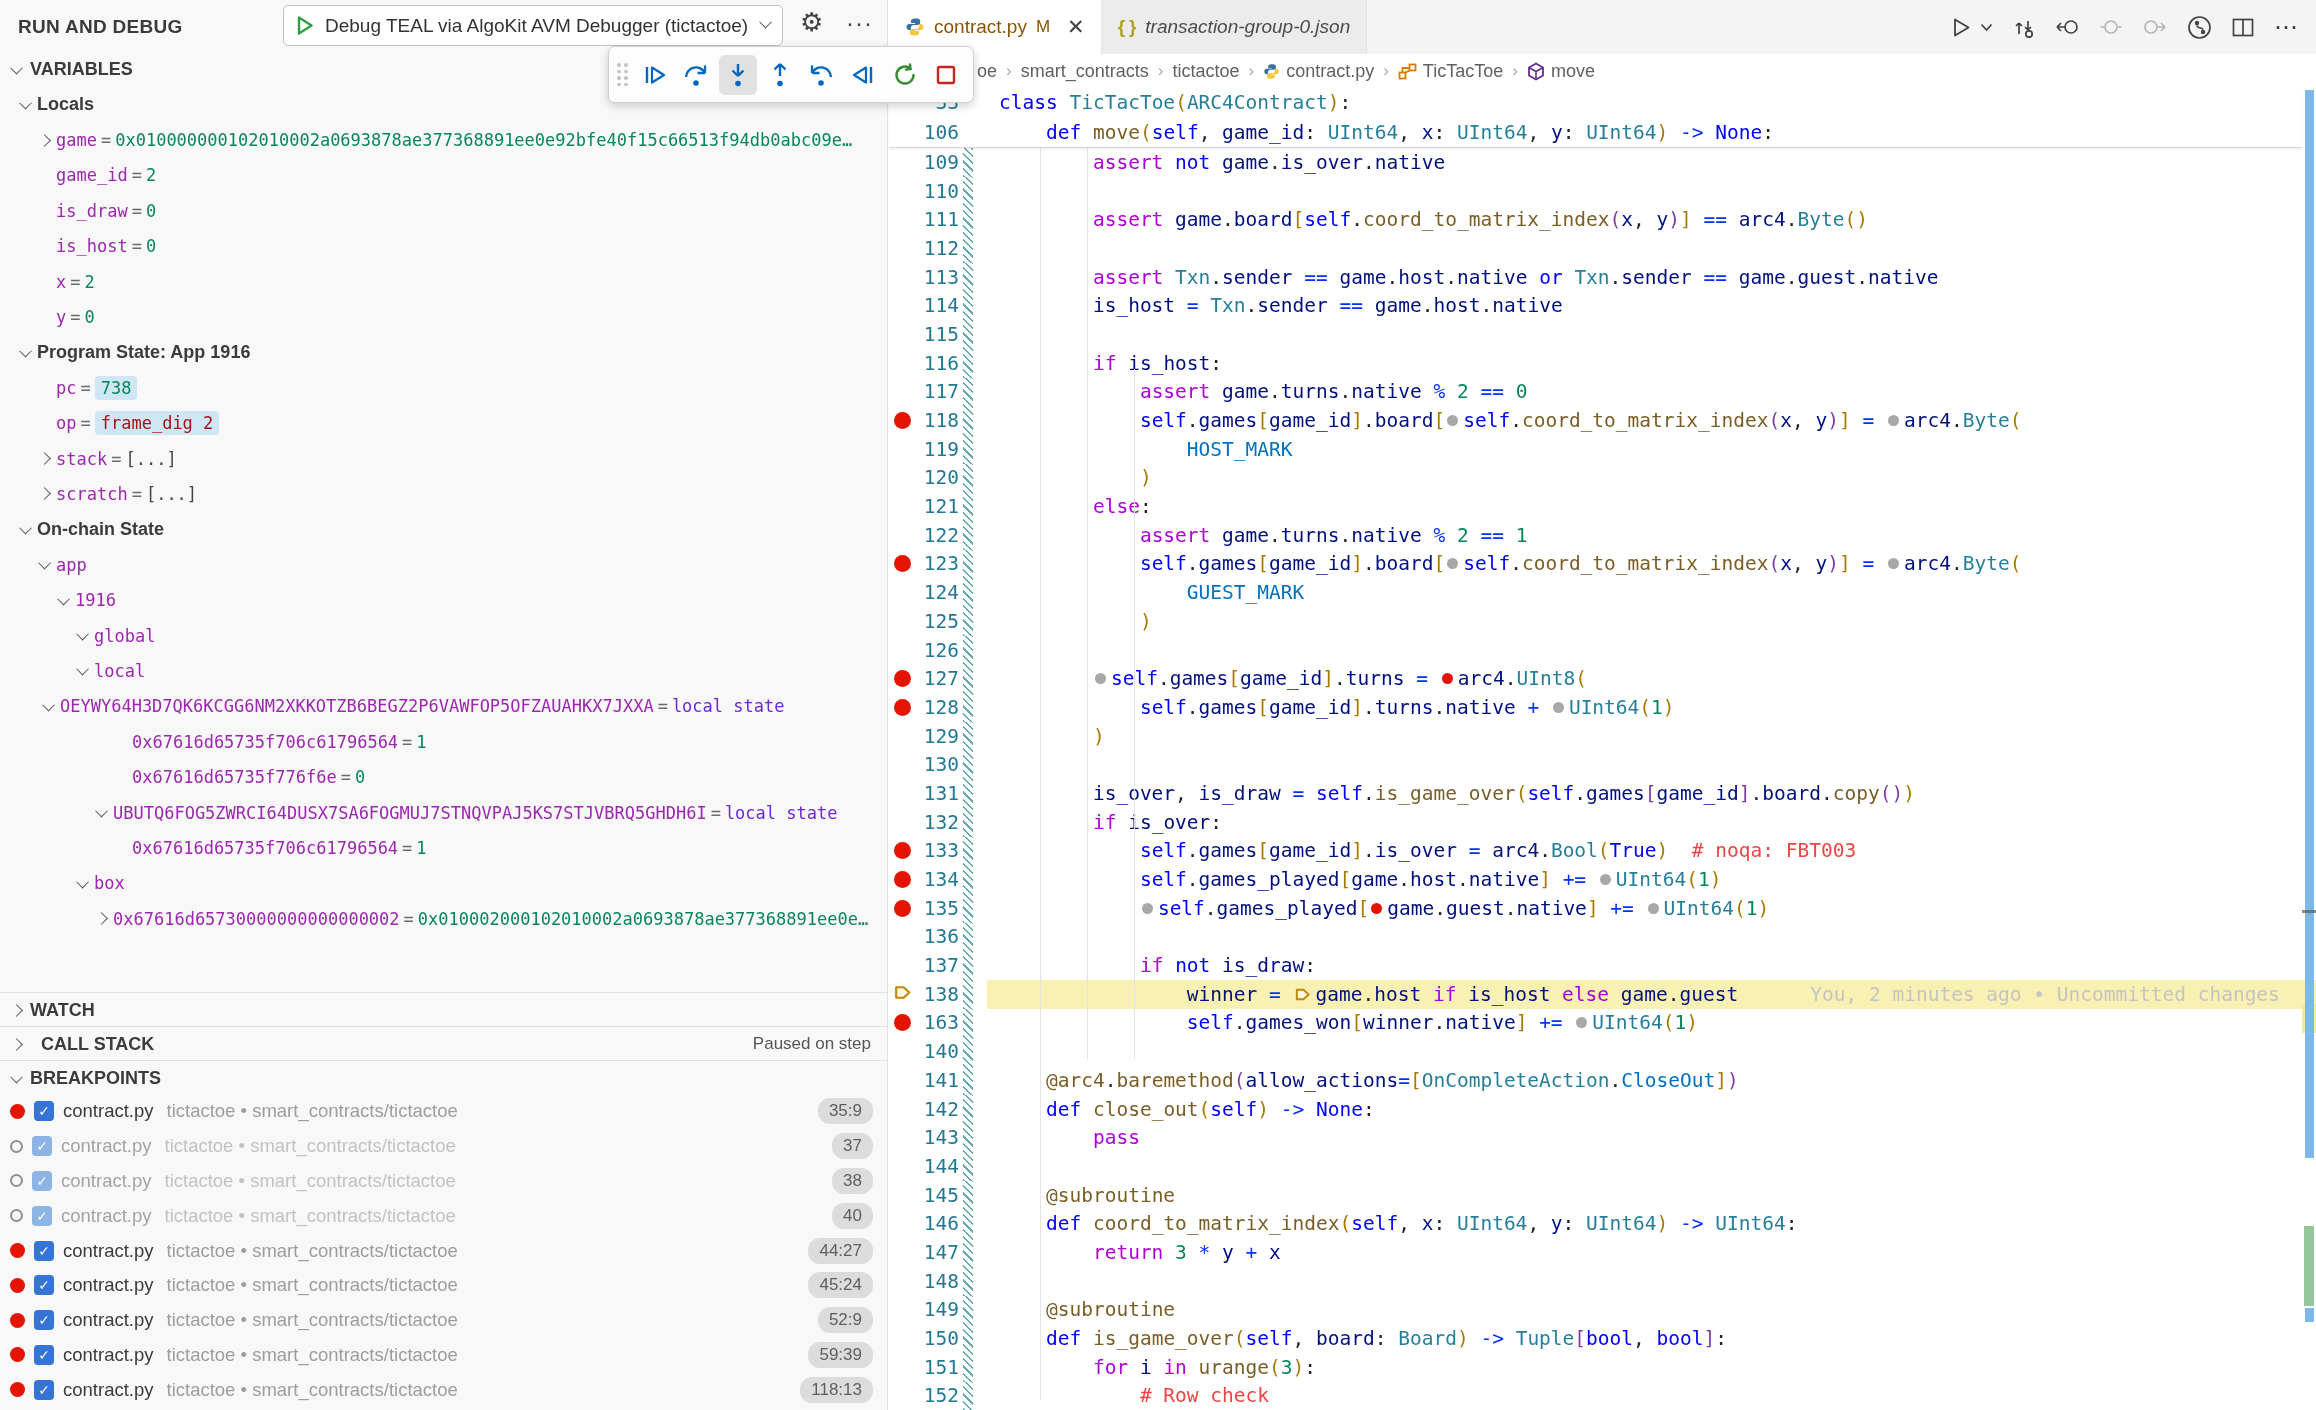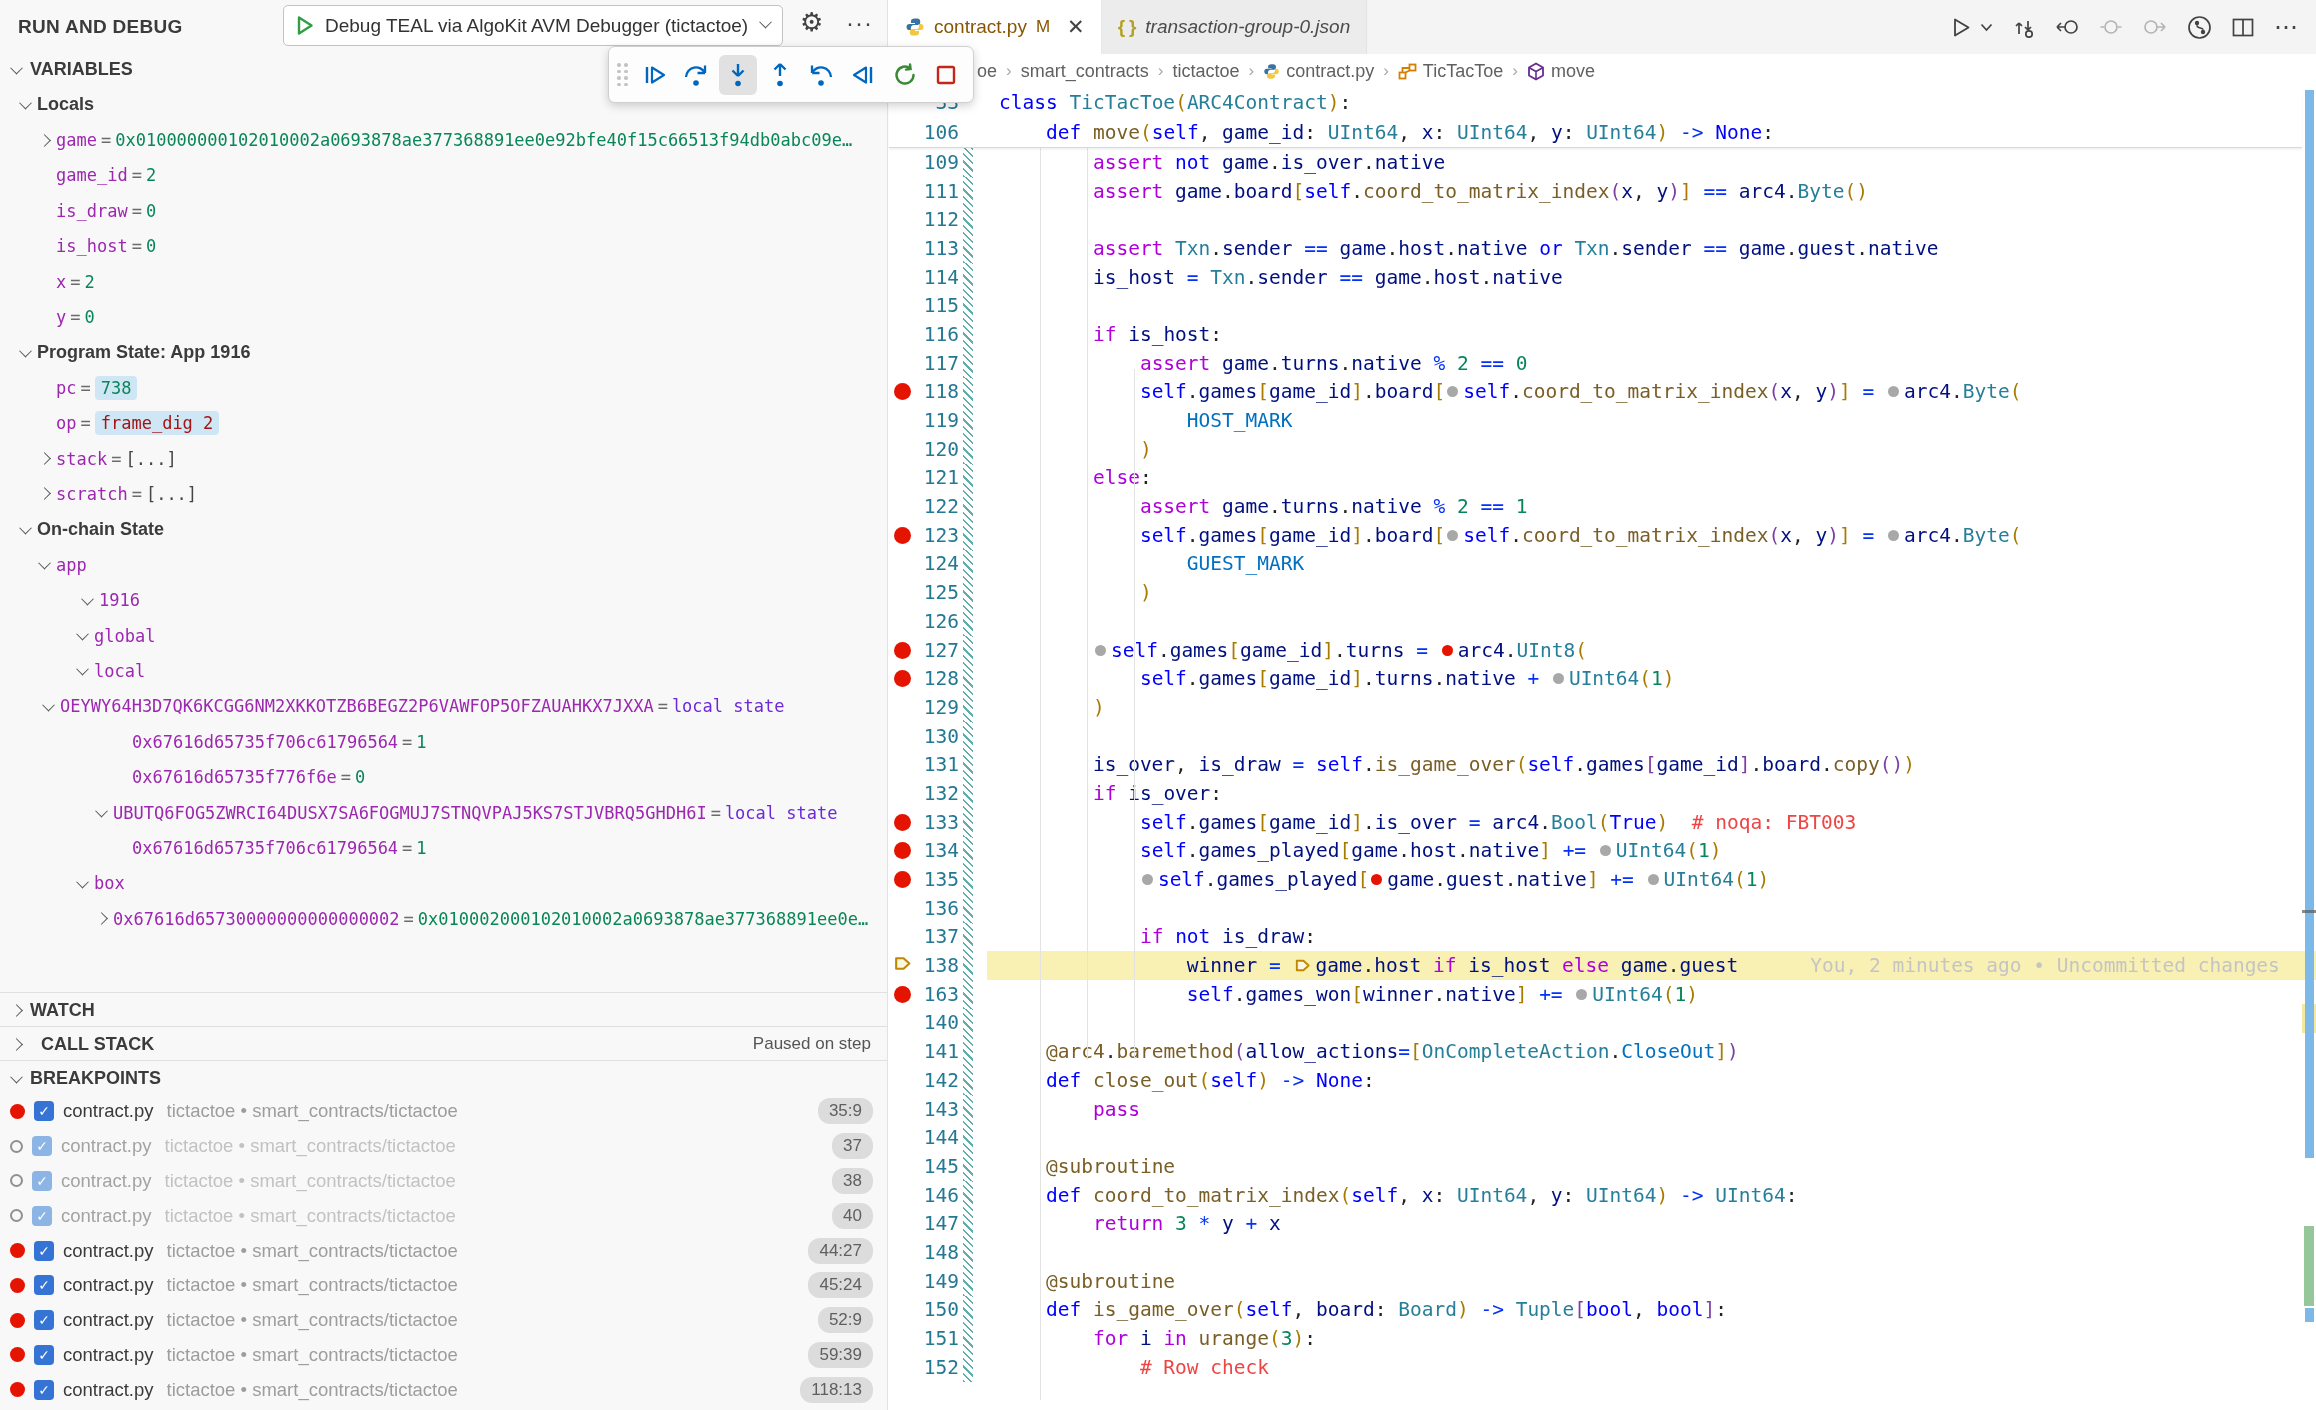--- a/index.html
+++ b/index.html
@@ -222,21 +222,21 @@
           <span class="chev down" style="border-color: rgb(88, 88, 88);"></span>
         </span>
         <span class="vname">On-chain State</span>
       </div>
       <div class="vrow" style="padding-left: 33px;">
         <span class="chev-slot">
           <span class="chev down" style="border-color: rgb(88, 88, 88);"></span>
         </span>
         <span class="vname">app</span>
       </div>
-      <div class="vrow" style="padding-left: 52px; margin-left: 24px;">
+      <div class="vrow" style="padding-left: 52px;">
         <span class="chev-slot">
           <span class="chev down" style="border-color: rgb(88, 88, 88);"></span>
         </span>
         <span class="vname">1916</span>
       </div>
       <div class="vrow" style="padding-left: 71px;">
         <span class="chev-slot">
           <span class="chev down" style="border-color: rgb(88, 88, 88);"></span>
         </span>
         <span class="vname">global</span>
@@ -485,20 +485,26 @@
   <div id="codearea">
     <div id="code-lines">
         <div class="cl">
           <div class="cl-marker"></div>
           <span class="cl-num">109</span>
           <span class="cl-hatch"></span>
           <div class="cl-code"><span class="tk-p">        </span><span class="tk-k">assert </span><span class="tk-b">not </span><span class="tk-v">game</span><span class="tk-p">.</span><span class="tk-v">is_over</span><span class="tk-p">.</span><span class="tk-v">native</span></div>
         </div>
         <div class="cl">
           <div class="cl-marker"></div>
+          <span class="cl-num">110</span>
+          <span class="cl-hatch"></span>
+          <div class="cl-code"></div>
+        </div>
+        <div class="cl">
+          <div class="cl-marker"></div>
           <span class="cl-num">111</span>
           <span class="cl-hatch"></span>
           <div class="cl-code"><span class="tk-p">        </span><span class="tk-k">assert </span><span class="tk-v">game</span><span class="tk-p">.</span><span class="tk-v">board</span><span class="tk-g">[</span><span class="tk-b">self</span><span class="tk-p">.</span><span class="tk-f">coord_to_matrix_index</span><span class="tk-u">(</span><span class="tk-v">x</span><span class="tk-p">, </span><span class="tk-v">y</span><span class="tk-u">)</span><span class="tk-g">]</span><span class="tk-o"> == </span><span class="tk-v">arc4</span><span class="tk-p">.</span><span class="tk-t">Byte</span><span class="tk-g">(</span><span class="tk-g">)</span></div>
         </div>
         <div class="cl">
           <div class="cl-marker"></div>
           <span class="cl-num">112</span>
           <span class="cl-hatch"></span>
           <div class="cl-code"></div>
         </div>

